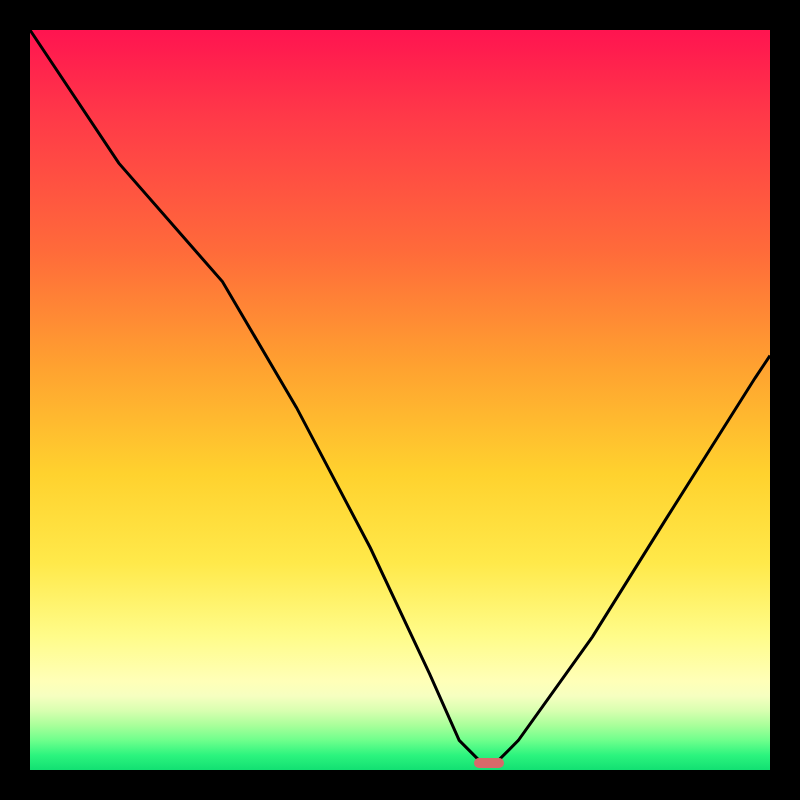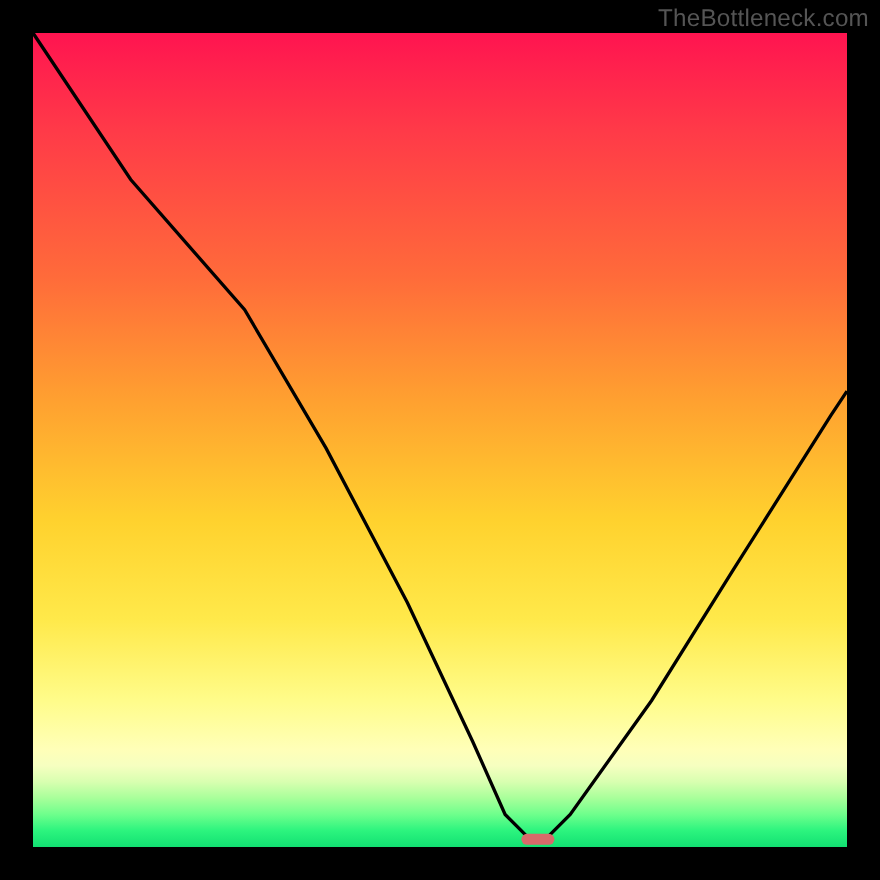--- a/index.html
+++ b/index.html
@@ -66,21 +66,20 @@
     width: 30px;
     height: 10px;
     border-radius: 5px;
     background: #d76a6a;
   }
 </style>
 </head>
 <body>
 
 <div class="container">
-  <div class="watermark">TheBottleneck.com</div>
 
   <div class="plot">
     <svg class="curve" viewBox="0 0 740 740" preserveAspectRatio="none">
       <path fill="none" stroke="#000" stroke-width="3" d="M0.0 0.0 L88.8 133.2 L192.4 251.6 L266.4 377.4 L340.4 518.0 L399.6 643.8 L429.2 710.4 L451.4 732.6 L466.2 732.6 L488.4 710.4 L562.4 606.8 L636.4 488.4 L725.2 347.8 L740.0 325.6"></path>
     </svg>
     <div class="marker" style="left: 443.8px; top: 727.6px;"></div>
   </div>
 </div>
 
 </body></html>

